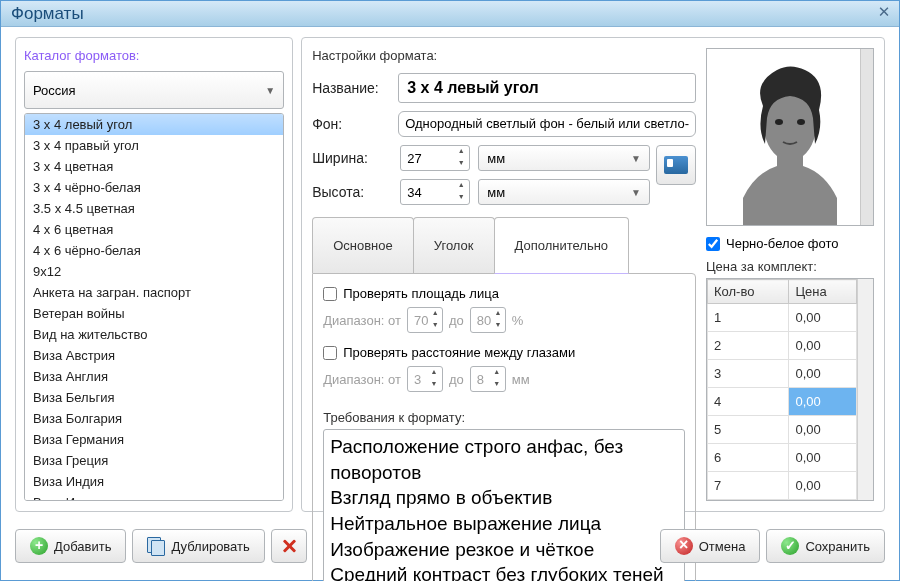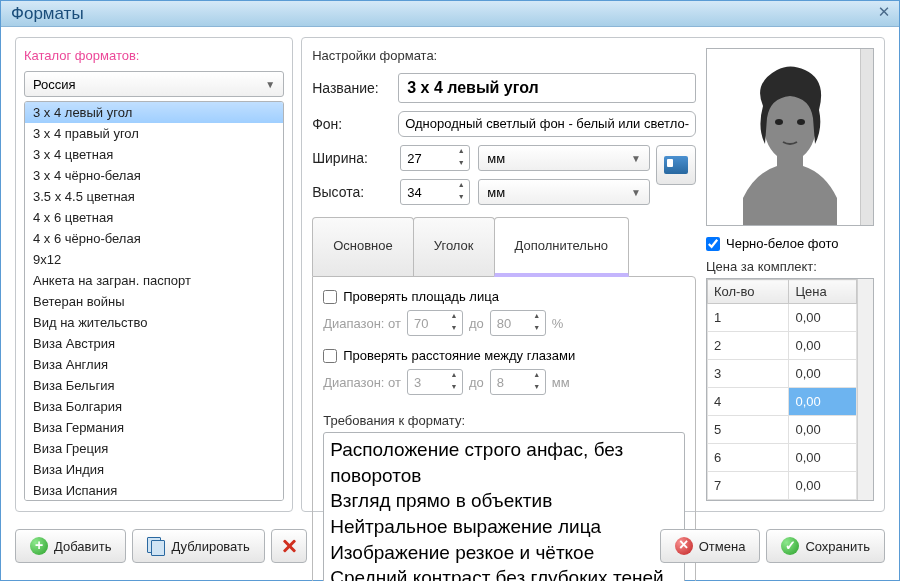--- a/index.html
+++ b/index.html
@@ -3,22 +3,22 @@
 <meta charset="utf-8">
 <style>
 * { box-sizing: border-box; margin: 0; padding: 0; font-family: Arial, sans-serif; font-size: 13px; }
 body { background: #fff; }
 .window { width: 900px; height: 581px; background: #fff; position: relative; border: 1px solid #5a9bd4; }
 .titlebar { height: 26px; background: linear-gradient(to bottom, #d4e8f7, #a8cfe8); display: flex; align-items: center; padding: 0 6px 0 10px; border-bottom: 1px solid #8bb5d6; }
 .titlebar .title { flex: 1; color: #1a4d7a; font-size: 17px; }
 .titlebar .close-btn { width: 18px; height: 18px; color: #4a6a8a; cursor: pointer; text-align: center; line-height: 14px; font-size: 15px; }
 .content { padding: 10px 14px 12px 14px; display: flex; gap: 8px; height: 497px; }
 .catalog-panel { width: 286px; border: 1px solid #c4c8cc; border-radius: 4px; padding: 10px 8px; display: flex; flex-direction: column; }
-.catalog-label { margin-bottom: 8px; color: #ec4899; }
-.country-select { width: 100%; height: 26px; border: 1px solid #b0b4b8; border-radius: 3px; background: linear-gradient(to bottom, #fff, #f0f0f0); display: flex; align-items: center; padding: 0 8px; margin-bottom: 4px; cursor: pointer; justify-content: space-between; }
+.catalog-label { margin-bottom: 8px; color: #8b5cf6; }
+.country-select { width: 100%; height: 38px; border: 1px solid #b0b4b8; border-radius: 3px; background: linear-gradient(to bottom, #fff, #f0f0f0); display: flex; align-items: center; padding: 0 8px; margin-bottom: 4px; cursor: pointer; justify-content: space-between; }
 .country-select .arrow { color: #666; font-size: 10px; }
 .format-list { flex: 1; border: 1px solid #b0b4b8; border-radius: 3px; background: #fff; overflow-y: scroll; overflow-x: hidden; }
 .format-list::-webkit-scrollbar { width: 16px; }
 .format-list::-webkit-scrollbar-track { background: #f0f0f0; border-left: 1px solid #d0d0d0; }
 .format-list::-webkit-scrollbar-thumb { background: #c8c8c8; border: 1px solid #a0a0a0; border-radius: 2px; }
 .format-item { padding: 3px 8px; cursor: pointer; white-space: nowrap; color: #222; }
 .format-item.selected { background: linear-gradient(to bottom, #c0dfff, #a0cfff); }
 .settings-panel { flex: 1; border: 1px solid #c4c8cc; border-radius: 4px; padding: 10px 10px 10px 10px; display: flex; gap: 10px; }
 .settings-left { flex: 1; display: flex; flex-direction: column; }
 .settings-label { margin-bottom: 10px; color: #333; }
@@ -31,27 +31,27 @@
 .spinner-btns { width: 16px; display: flex; flex-direction: column; height: 100%; }
 .spinner-btns span { flex: 1; text-align: center; font-size: 7px; color: #555; cursor: pointer; line-height: 10px; }
 .unit-select { flex: 1; height: 26px; border: 1px solid #b0b4b8; border-radius: 3px; background: linear-gradient(to bottom, #fff, #f0f0f0); display: flex; align-items: center; padding: 0 8px; justify-content: space-between; }
 .unit-select .arrow { color: #666; font-size: 10px; }
 .id-card-btn { width: 40px; height: 40px; border: 1px solid #b0b4b8; border-radius: 4px; background: linear-gradient(to bottom, #fff, #e8e8e8); display: flex; align-items: center; justify-content: center; cursor: pointer; }
 .id-card-icon { width: 24px; height: 18px; background: linear-gradient(to bottom, #4a90d0, #2868a0); border-radius: 2px; position: relative; }
 .id-card-icon::before { content: ''; position: absolute; left: 3px; top: 3px; width: 6px; height: 8px; background: #fff; border-radius: 1px; }
 .tabs-container { flex: 1; display: flex; flex-direction: column; margin-top: 4px; }
 .tabs-header { display: flex; }
 .tab { padding: 20px 20px; border: 1px solid #bbb; border-bottom: none; background: linear-gradient(to bottom, #fafafa, #e8e8e8); cursor: pointer; border-radius: 4px 4px 0 0; margin-right: -1px; color: #333; }
-.tab.active { background: #fff; position: relative; z-index: 2; border-bottom: 4px solid #c4b5fd; margin-bottom: -1px; }
+.tab.active { background: #fff; position: relative; z-index: 2; border-bottom: 1px solid #c4b5fd; margin-bottom: -1px; }
 .tab-content { border: 1px solid #bbb; border-radius: 0 4px 4px 4px; padding: 12px 10px 10px 10px; flex: 1; display: flex; flex-direction: column; }
 .check-row { display: flex; align-items: center; gap: 6px; margin-bottom: 6px; }
 .check-row input[type=checkbox] { width: 14px; height: 14px; }
 .range-row { display: flex; align-items: center; gap: 6px; margin-bottom: 12px; }
 .range-row.disabled { color: #a0a0a0; }
-.range-row .spinner-input { width: 56px; }
+.range-row .spinner-input { width: 36px; }
 .range-row.disabled .spinner-input .val, .range-row.disabled .unit-lbl { color: #a0a0a0; }
 .req-label { margin: 6px 0 4px 0; color: #333; }
 .req-textarea { flex: 1; border: 1px solid #b0b4b8; border-radius: 3px; padding: 4px 6px; font-size: 19px; line-height: 1.35; background: #fff; resize: none; white-space: pre-wrap; overflow-y: scroll; }
 .req-textarea::-webkit-scrollbar { width: 16px; }
 .req-textarea::-webkit-scrollbar-track { background: #f0f0f0; border-left: 1px solid #d0d0d0; }
 .req-textarea::-webkit-scrollbar-thumb { background: #c8c8c8; border: 1px solid #a0a0a0; border-radius: 2px; }
 .settings-right { width: 168px; display: flex; flex-direction: column; }
 .photo-preview { width: 168px; height: 178px; border: 1px solid #b0b4b8; background: #fff; position: relative; overflow: hidden; display: flex; align-items: center; justify-content: center; }
 .photo-preview svg { filter: grayscale(1); }
 .photo-preview::after { content: ''; position: absolute; right: 0; top: 0; width: 12px; height: 100%; background: #e4e4e4; border-left: 1px solid #c8c8c8; }

